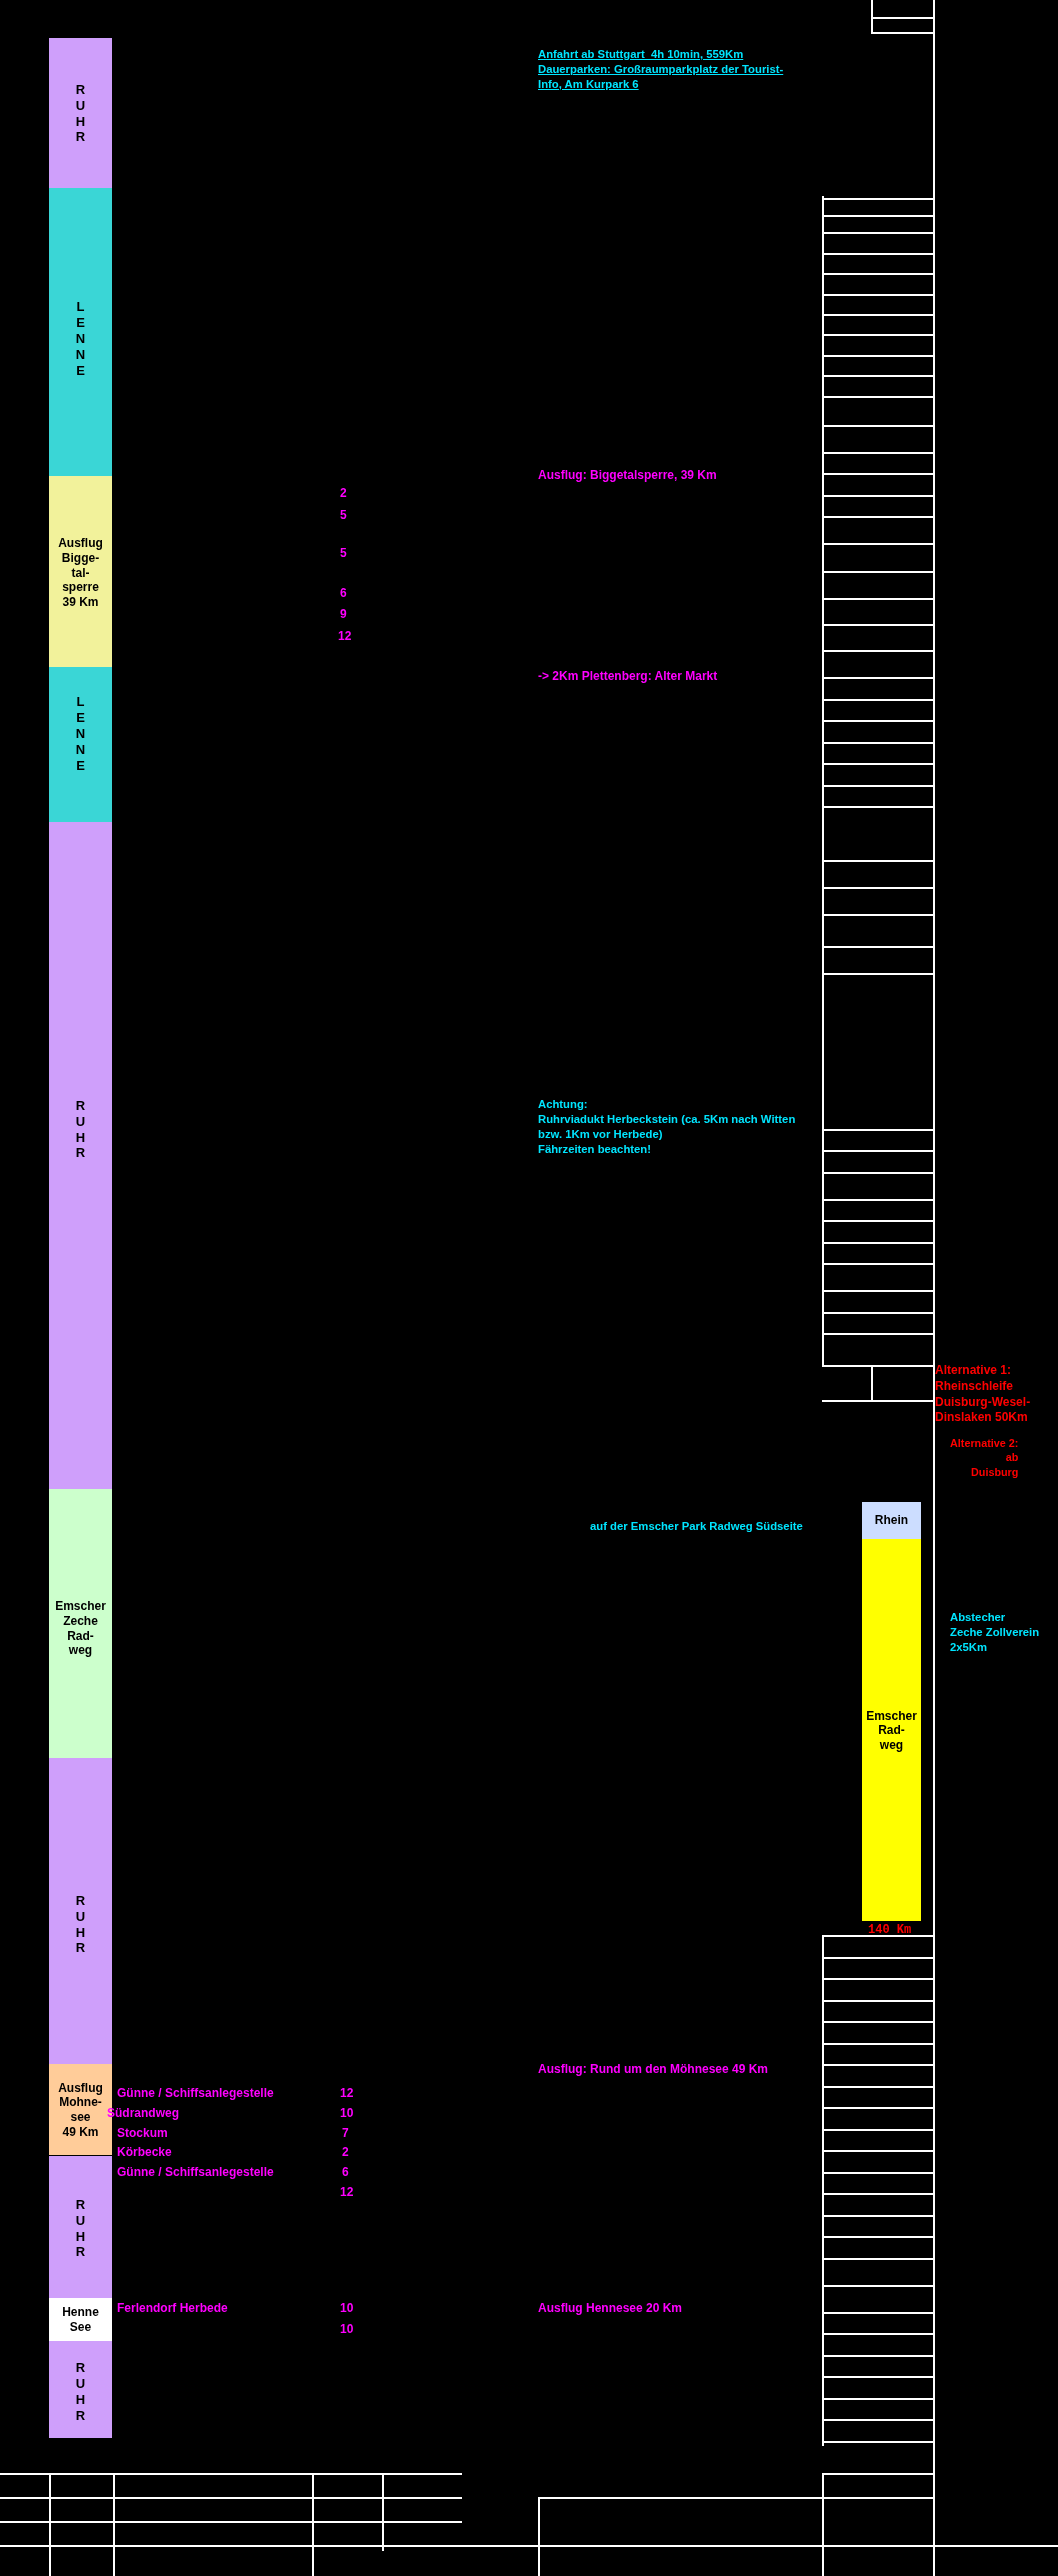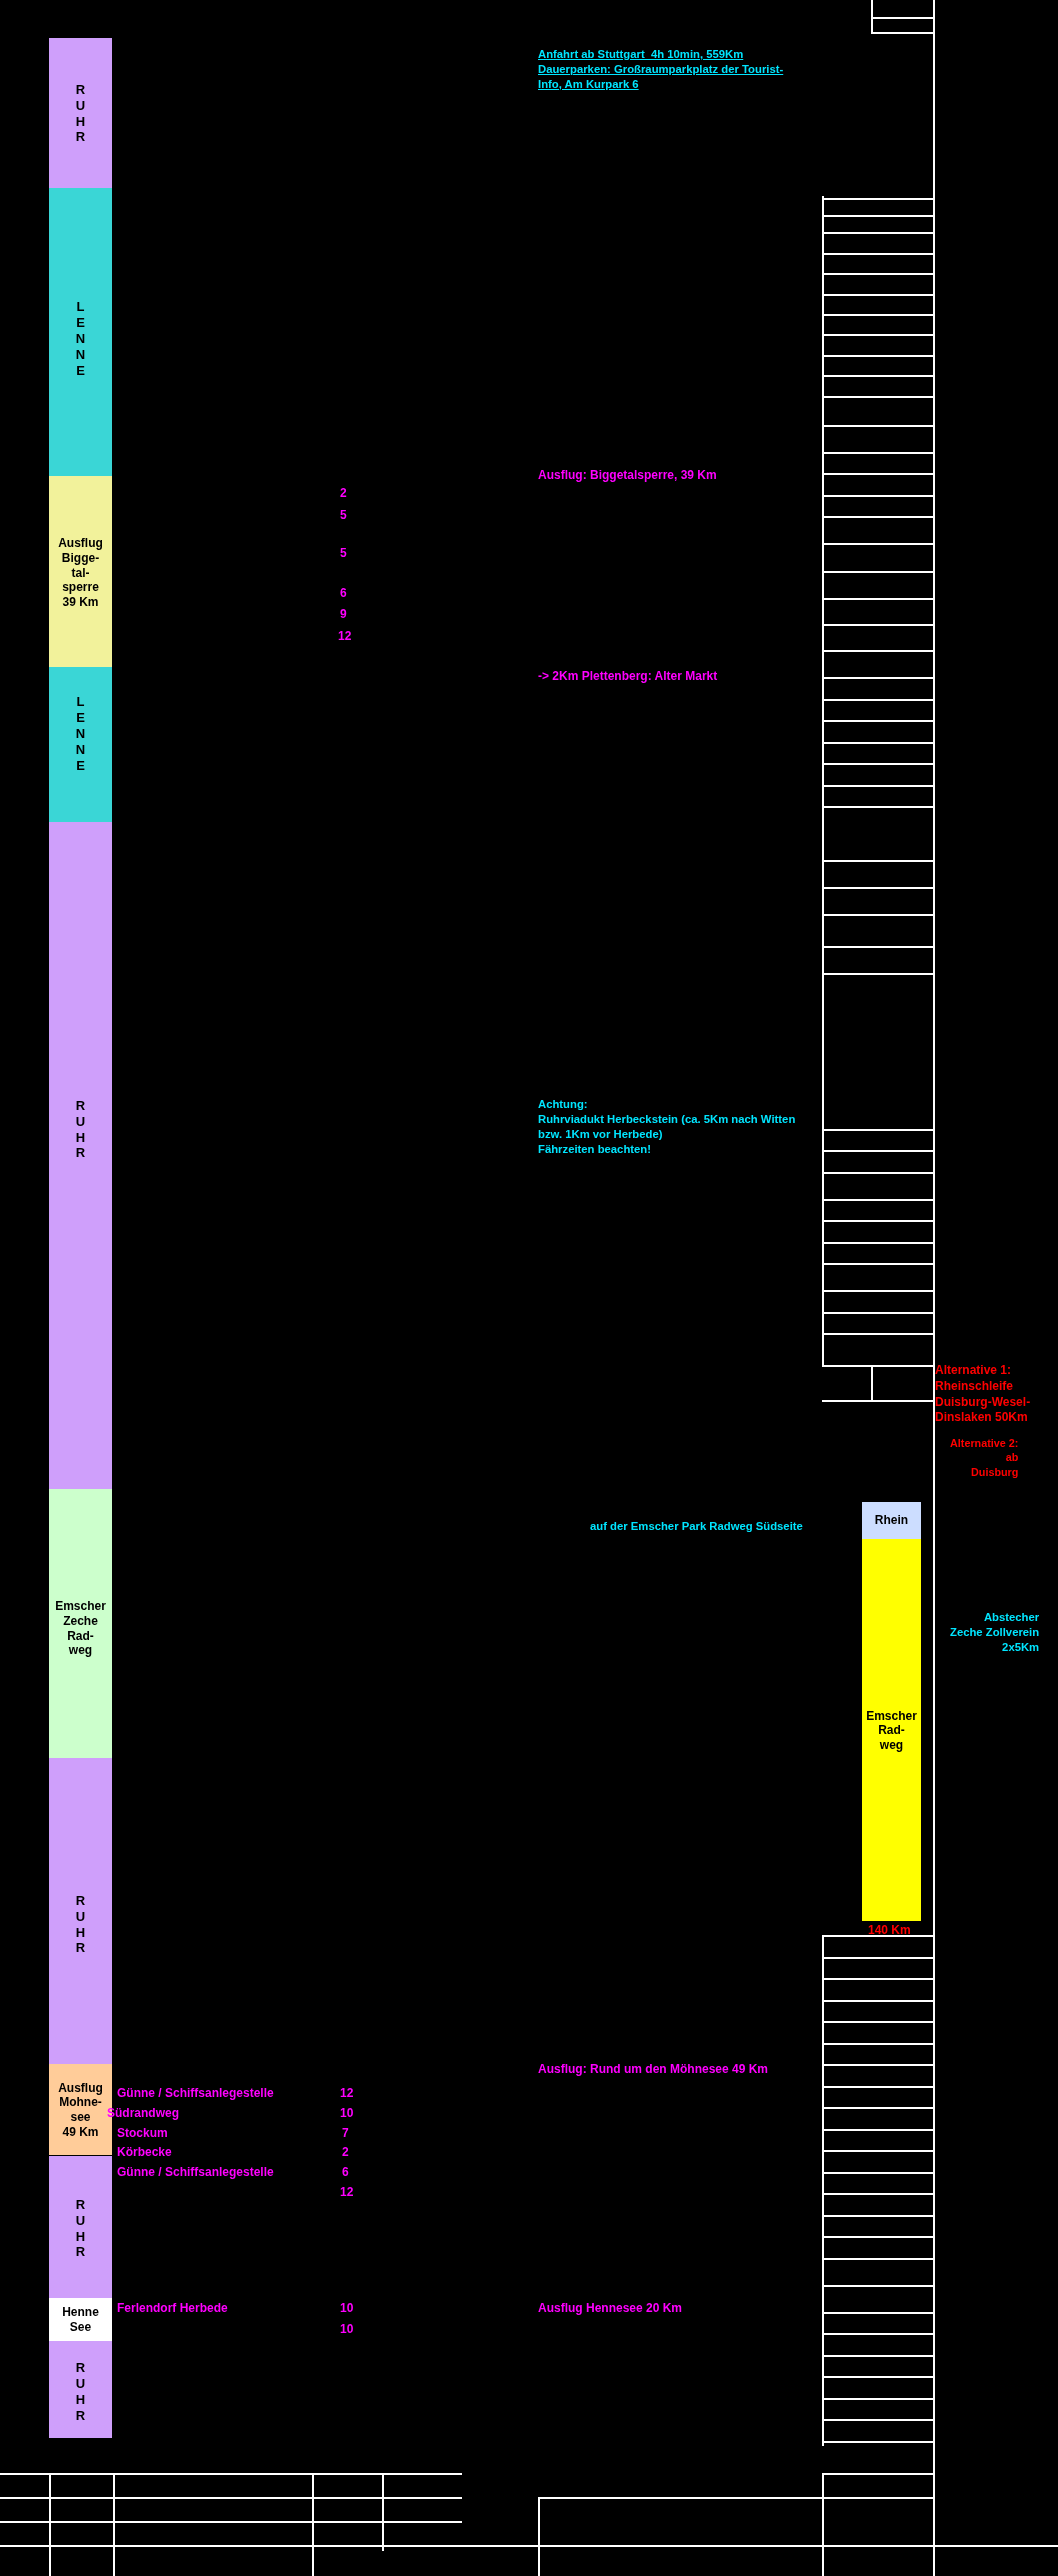--- a/index.html
+++ b/index.html
@@ -125,21 +125,21 @@
   <div class="boxlabel" style="left:862px;top:1502px;width:59px;height:37px;font-size:12px;">
     <span>Rhein</span>
   </div>
 
   <div class="blk" style="left:862px;top:1539px;width:59px;height:382px;background:#ffff00;"></div>
   <div class="boxlabel" style="left:862px;top:1701px;width:59px;height:59px;font-size:12px;">
     <span>Emscher</span>
     <span>Rad-</span>
     <span>weg</span>
   </div>
-  <div class="txt red" style="left:868px;top:1923px;font-size:12px;">140 Km</div>
+  <div class="txt red" style="left:868px;top:1923px;font-size:12px;font-family:Liberation Mono, monospace;">140 Km</div>
 
   <div class="vline" style="left:871px;top:0px;height:32px;"></div>
   <div class="vline" style="left:933px;top:0px;height:2576px;"></div>
   <div class="vline" style="left:822px;top:196px;height:1169px;"></div>
   <div class="vline" style="left:822px;top:1935px;height:511px;"></div>
   <div class="vline" style="left:871px;top:1365px;height:35px;"></div>
 
   <div class="hline" style="left:871px;top:17px;width:62px;"></div>
   <div class="hline" style="left:871px;top:32px;width:62px;"></div>
   <div class="hline" style="left:822px;top:198px;width:111px;"></div>
@@ -236,21 +236,21 @@
   <div class="txt magenta" style="left:538px;top:669px;font-size:12px;">-&gt; 2Km Plettenberg: Alter Markt</div>
 
   <div class="txt cyan" style="left:538px;top:1097px;font-size:11.3px;">Achtung:
 Ruhrviadukt Herbeckstein (ca. 5Km nach Witten
 bzw. 1Km vor Herbede)
 Fährzeiten beachten!</div>
 
   <div class="txt cyan" style="left:546px;top:1519px;font-size:11.3px;margin-left:44px;">auf der Emscher Park Radweg Südseite</div>
 
 
-  <div class="txt cyan" style="left:950px;top:1610px;font-size:11.3px;text-align:right;">Abstecher
+  <div class="txt cyan" style="left:950px;top:1610px;font-size:11.3px;text-align:left;">Abstecher
 Zeche Zollverein
 2x5Km</div>
 
   <div class="txt red" style="left:935px;top:1363px;font-size:12px;">Alternative 1:
 Rheinschleife
 Duisburg-Wesel-
 Dinslaken 50Km</div>
 
   <div class="txt red" style="left:950px;top:1436px;font-size:10.8px;text-align:right;">Alternative 2:
 ab

